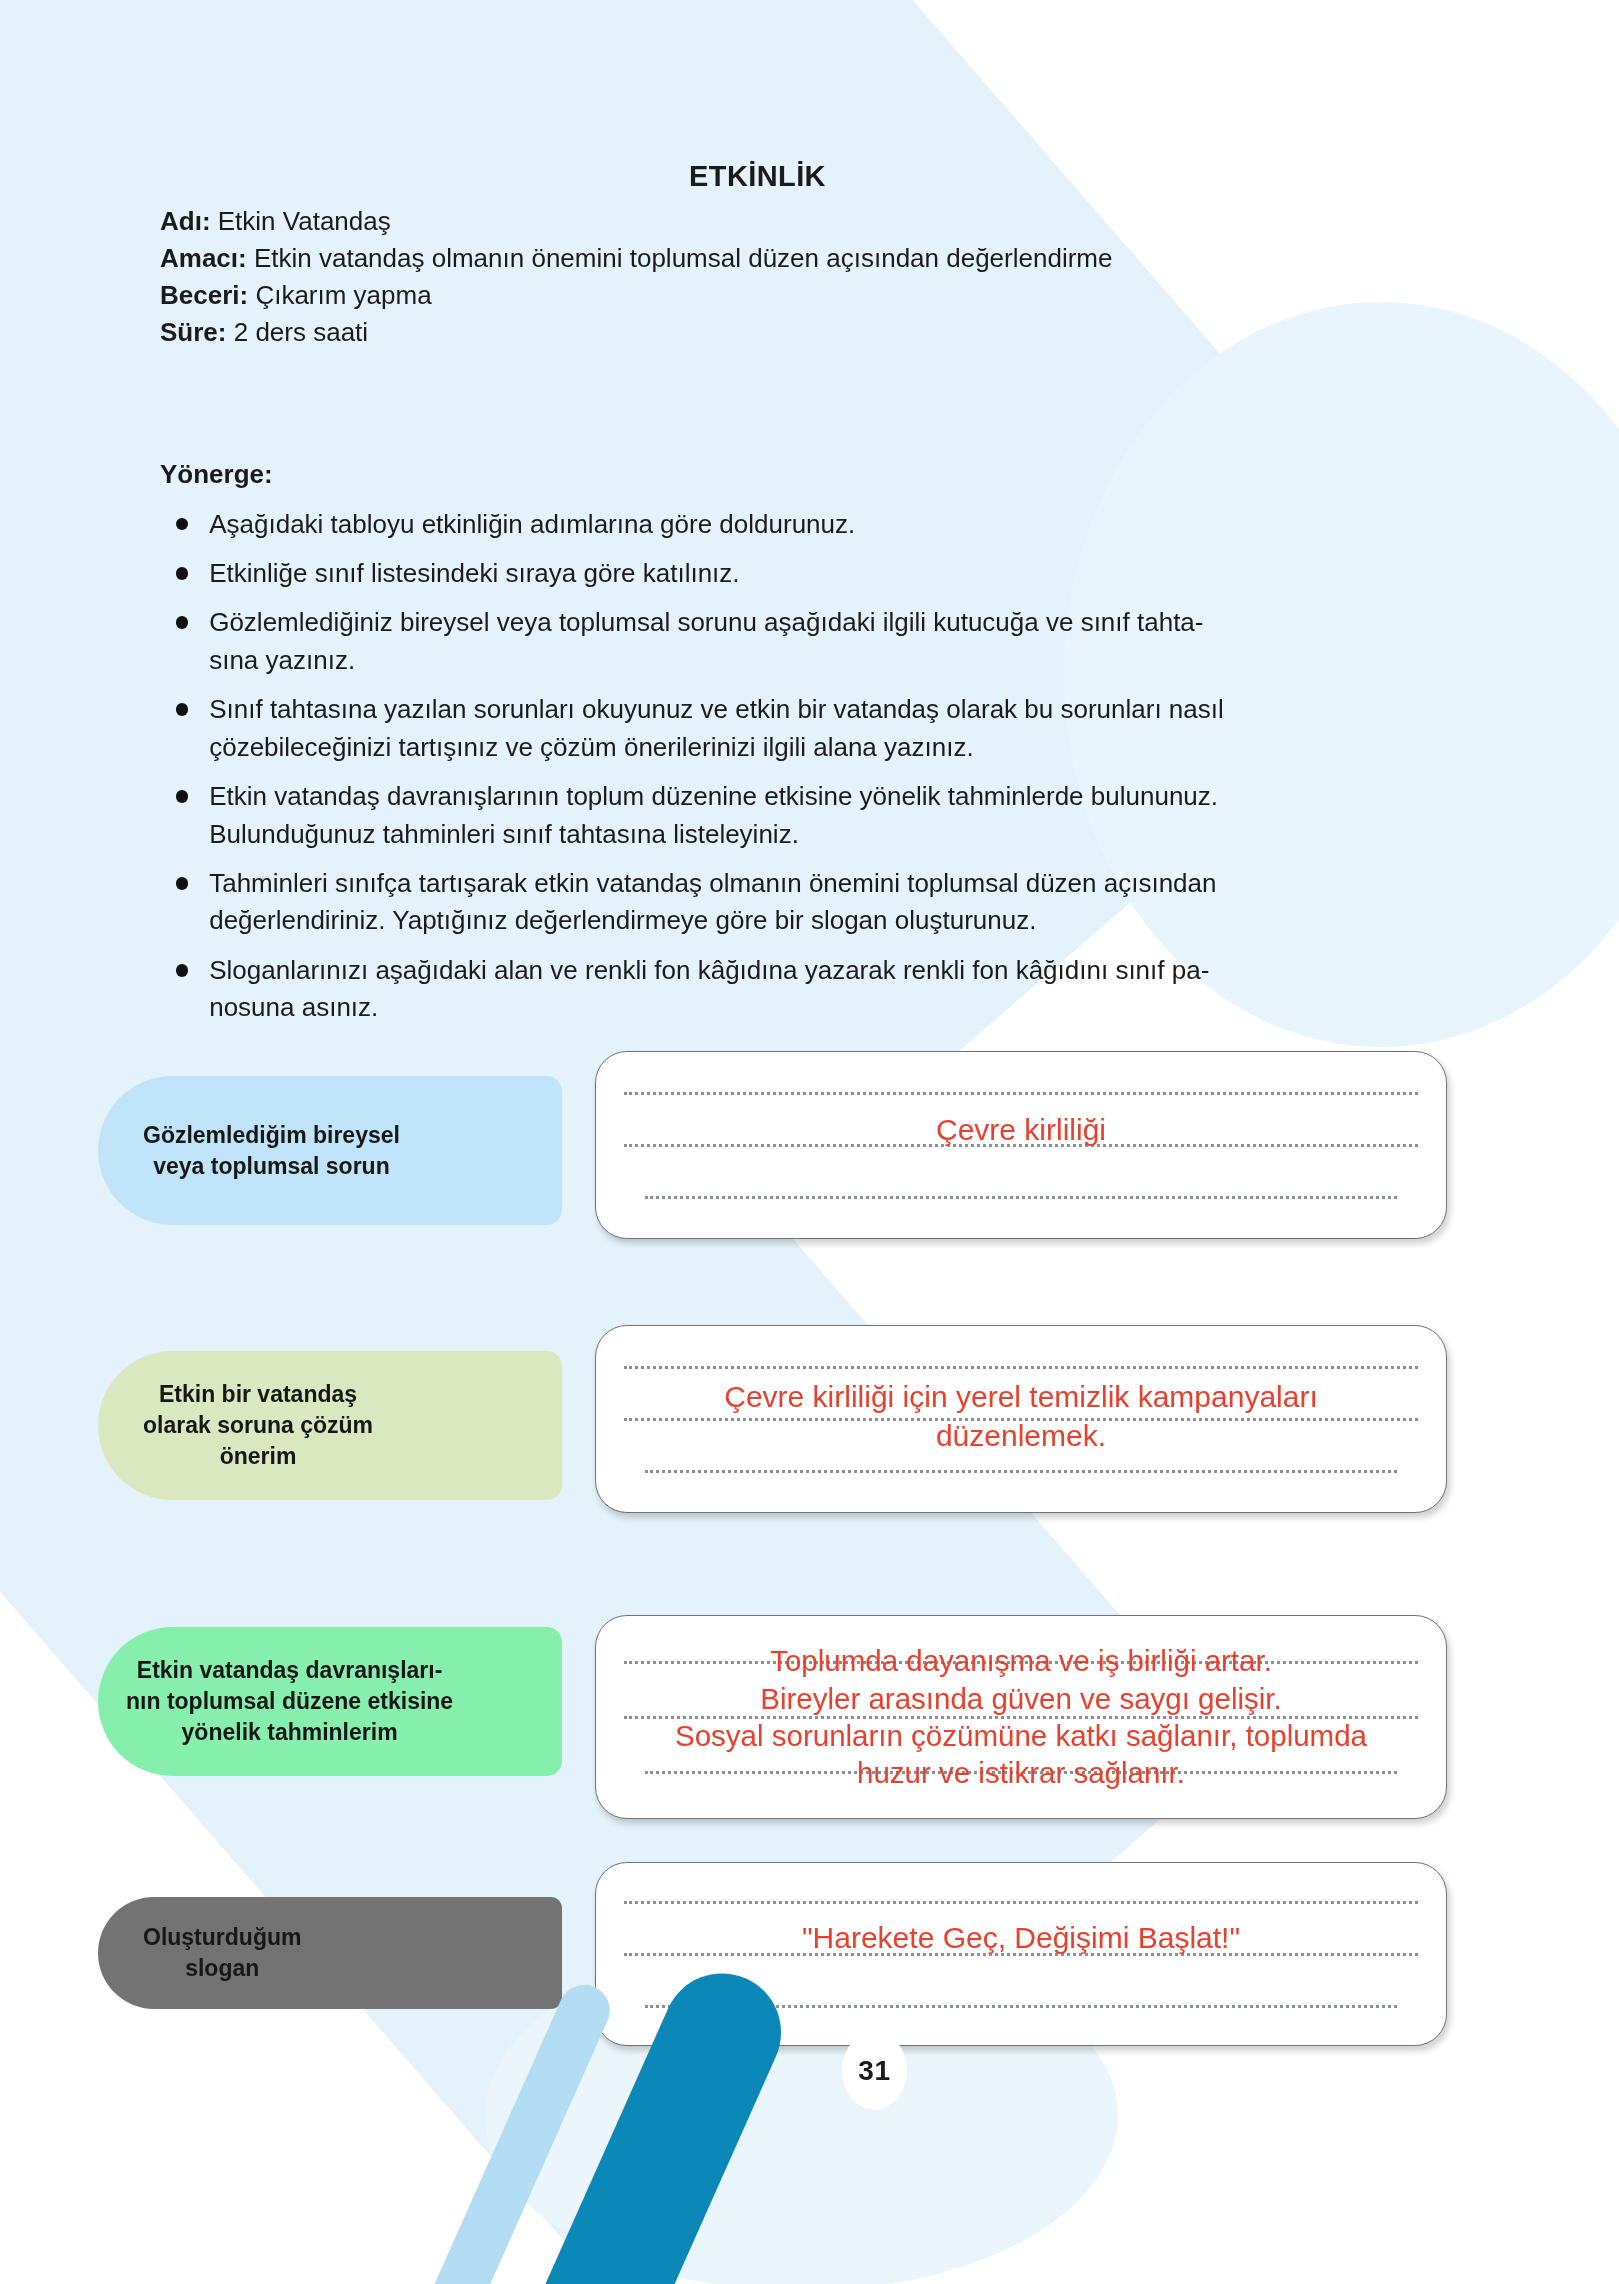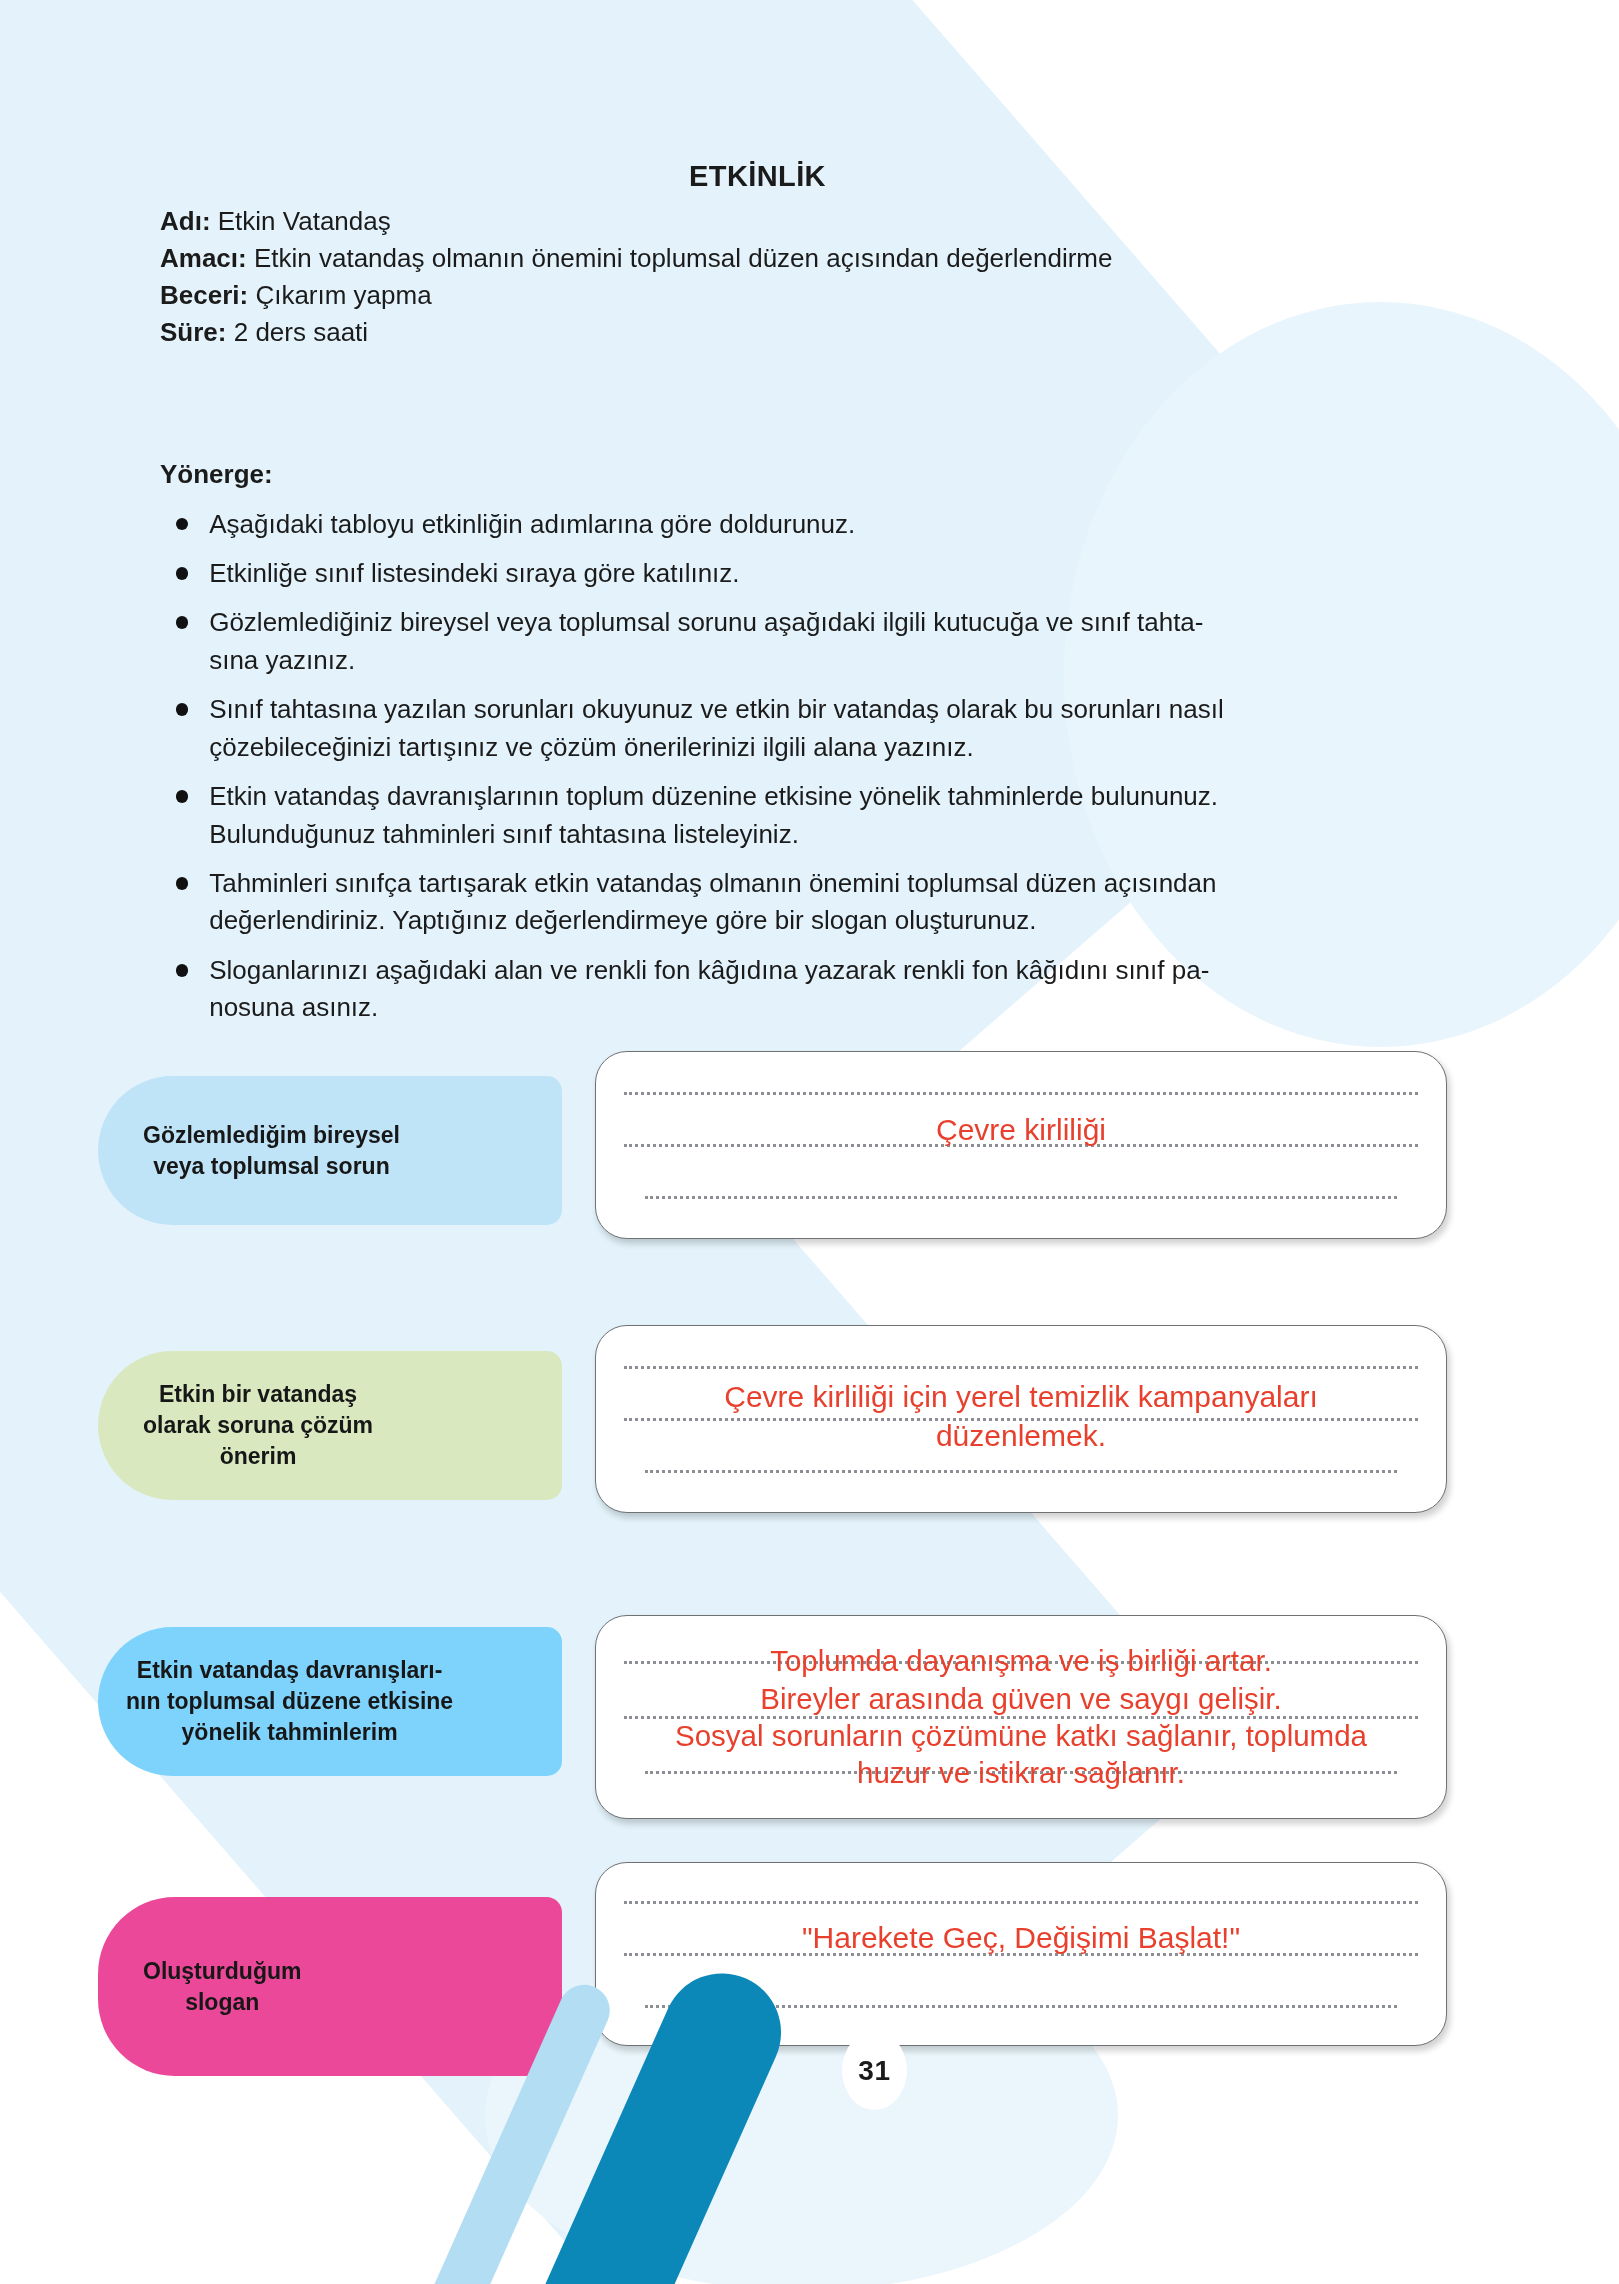--- a/index.html
+++ b/index.html
@@ -343,40 +343,40 @@
           <div class="ws-line" style="margin-bottom:49px;"></div>
           <div class="ws-line" style="margin-bottom:49px;"></div>
           <div class="ws-line" style="margin:0 21px;"></div>
         </div>
         <div class="ws-handwriting" style="justify-content:flex-start; padding-top:51px;">Çevre kirliliği için yerel temizlik kampanyaları
 düzenlemek.</div>
       </div>
     </div>
 
     <div class="ws-row">
-      <div class="ws-label" style="top:576px; width:464px; height:149px; background:#7dd3fc; padding-left:28px; padding-right:7px;">
+      <div class="ws-label" style="top:576px; width:464px; height:149px; background:#86efac; padding-left:28px; padding-right:7px;">
         <span class="ws-label-text">Etkin vatandaş davranışları-
 nın toplumsal düzene etkisine
 yönelik tahminlerim</span>
       </div>
       <div class="ws-answer" style="left:595px; top:536px; width:852px; height:204px;margin-top:28px;">
         <div class="ws-lines">
           <div class="ws-line" style="margin-bottom:52px;"></div>
           <div class="ws-line" style="margin-bottom:52px;"></div>
           <div class="ws-line" style="margin:0 21px;"></div>
         </div>
         <div class="ws-handwriting" style="justify-content:center; font-size:29.5px; line-height:1.27; padding:0 1.4px;">Toplumda dayanışma ve iş birliği artar.
 Bireyler arasında güven ve saygı gelişir.
 Sosyal sorunların çözümüne katkı sağlanır, toplumda
 huzur ve istikrar sağlanır.</div>
       </div>
     </div>
 
     <div class="ws-row">
-      <div class="ws-label" style="top:846px; width:464px; height:179px; background:#ec4899;">
+      <div class="ws-label" style="top:846px; width:464px; height:112px; background:#737373;">
         <span class="ws-label-text">Oluşturduğum
 slogan</span>
       </div>
       <div class="ws-answer" style="left:595px; top:811px; width:852px; height:184px;">
         <div class="ws-lines">
           <div class="ws-line" style="margin-bottom:49px;"></div>
           <div class="ws-line" style="margin-bottom:49px;"></div>
           <div class="ws-line" style="margin:0 21px;"></div>
         </div>
         <div class="ws-handwriting" style="justify-content:flex-start; padding-top:55px;">"Harekete Geç, Değişimi Başlat!"</div>

